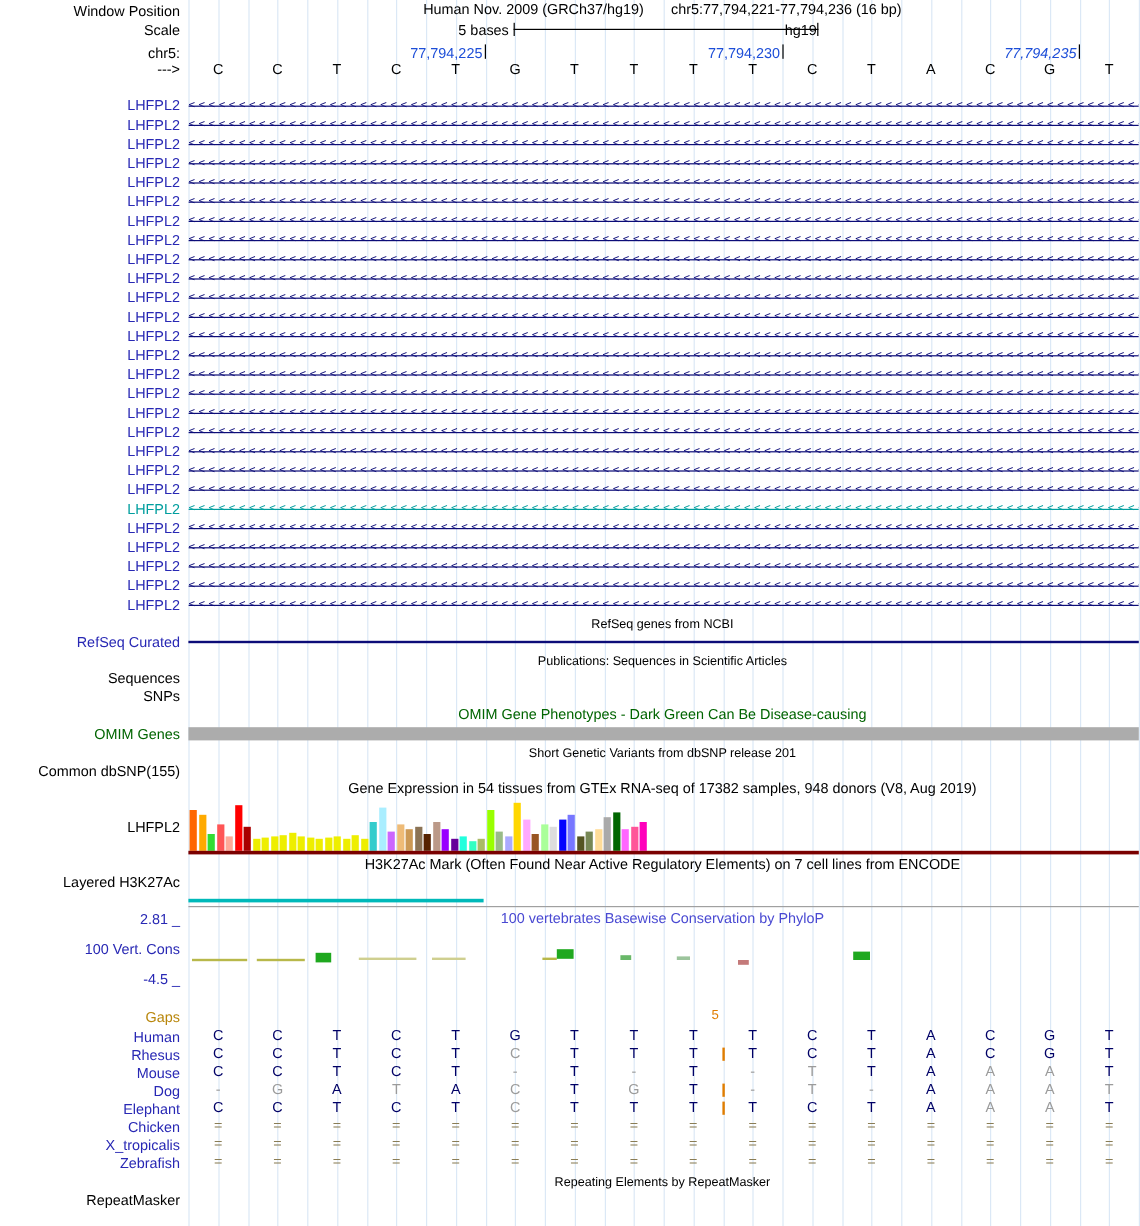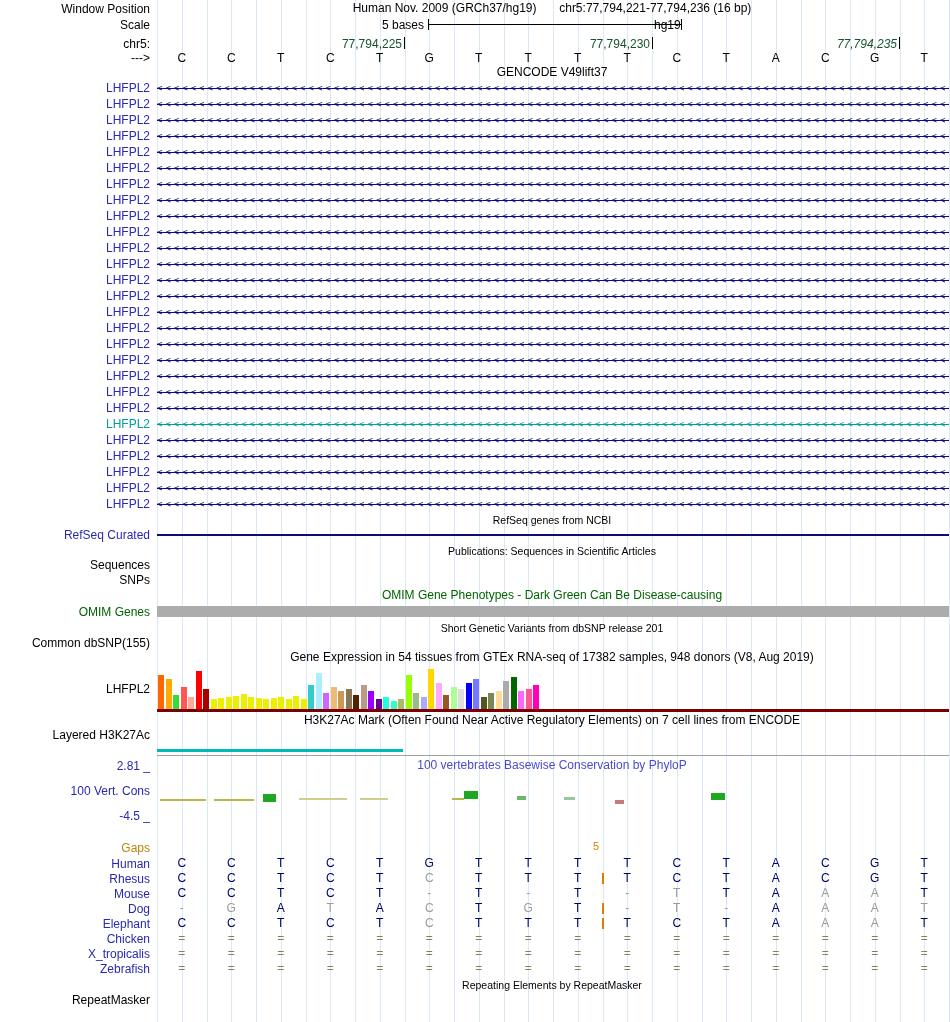--- a/index.html
+++ b/index.html
@@ -9,21 +9,21 @@
   .guide { position:absolute; top:0; bottom:0; width:1px; background:#dbe8f6; }
   .lbl { position:absolute; right:800px; font-size:12px; line-height:14px; white-space:nowrap; color:#000; }
   .lbl.blue { color:#2828b4; }
   .lbl.green { color:#006400; }
   .lbl.gold { color:#b8860b; }
   .hdr { position:absolute; left:157px; width:790px; text-align:center; font-size:12px; line-height:13px; color:#000; white-space:nowrap; }
   .hdr.small { font-size:10.5px; }
   .hdr.blue { color:#4949d2; }
   .hdr.green { color:#006400; }
   .base { position:absolute; transform:translateX(-50%); font-size:12px; color:#000; }
-  .coord { position:absolute; top:0; font-size:12px; color:#14532d; white-space:nowrap; }
+  .coord { position:absolute; top:0; font-size:12px; color:#1d4ed8; white-space:nowrap; }
   .tick { position:absolute; width:1px; height:12px; background:#000; }
   .gene-row { position:absolute; left:0; width:792px; height:16px; overflow:hidden; }
   .gene-line { position:absolute; top:8px; left:0; right:0; height:1px; }
   .gene-arrows { position:absolute; top:0; left:0; width:100%; height:16px; overflow:hidden;
                  font-family:"DejaVu Sans Mono","Liberation Mono",monospace; font-size:9px;
                  line-height:16px; letter-spacing:3px; white-space:nowrap; }
   .gene-lbl { position:absolute; right:800px; font-size:12px; line-height:14px; white-space:nowrap; }
   .bar { position:absolute; bottom:0; }
   .mark { position:absolute; }
   .mz-row { position:absolute; left:157px; width:792px; height:15px; }
@@ -107,21 +107,20 @@
       <span class="base" style="left: 577.75px;">T</span>
       <span class="base" style="left: 627.25px;">T</span>
       <span class="base" style="left: 676.75px;">C</span>
       <span class="base" style="left: 726.25px;">T</span>
       <span class="base" style="left: 775.75px;">A</span>
       <span class="base" style="left: 825.25px;">C</span>
       <span class="base" style="left: 874.75px;">G</span>
       <span class="base" style="left: 924.25px;">T</span>
     </div>
 
-  <div class="hdr" style="top:66px">GENCODE V49lift37</div>
   <div id="genes" style="position:absolute;top:80px;left:157px;width:792px;height:432px">
       <div class="gene-row" style="top: 0px;">
         <div class="gene-line" style="background: rgb(12, 12, 120);"></div>
         <div class="gene-arrows" style="color: rgb(12, 12, 120);">&lt;&lt;&lt;&lt;&lt;&lt;&lt;&lt;&lt;&lt;&lt;&lt;&lt;&lt;&lt;&lt;&lt;&lt;&lt;&lt;&lt;&lt;&lt;&lt;&lt;&lt;&lt;&lt;&lt;&lt;&lt;&lt;&lt;&lt;&lt;&lt;&lt;&lt;&lt;&lt;&lt;&lt;&lt;&lt;&lt;&lt;&lt;&lt;&lt;&lt;&lt;&lt;&lt;&lt;&lt;&lt;&lt;&lt;&lt;&lt;&lt;&lt;&lt;&lt;&lt;&lt;&lt;&lt;&lt;&lt;&lt;&lt;&lt;&lt;&lt;&lt;&lt;&lt;&lt;&lt;&lt;&lt;&lt;&lt;&lt;&lt;&lt;&lt;&lt;&lt;&lt;&lt;&lt;&lt;&lt;&lt;&lt;&lt;&lt;&lt;</div>
       </div>
       <div class="gene-row" style="top: 16px;">
         <div class="gene-line" style="background: rgb(12, 12, 120);"></div>
         <div class="gene-arrows" style="color: rgb(12, 12, 120);">&lt;&lt;&lt;&lt;&lt;&lt;&lt;&lt;&lt;&lt;&lt;&lt;&lt;&lt;&lt;&lt;&lt;&lt;&lt;&lt;&lt;&lt;&lt;&lt;&lt;&lt;&lt;&lt;&lt;&lt;&lt;&lt;&lt;&lt;&lt;&lt;&lt;&lt;&lt;&lt;&lt;&lt;&lt;&lt;&lt;&lt;&lt;&lt;&lt;&lt;&lt;&lt;&lt;&lt;&lt;&lt;&lt;&lt;&lt;&lt;&lt;&lt;&lt;&lt;&lt;&lt;&lt;&lt;&lt;&lt;&lt;&lt;&lt;&lt;&lt;&lt;&lt;&lt;&lt;&lt;&lt;&lt;&lt;&lt;&lt;&lt;&lt;&lt;&lt;&lt;&lt;&lt;&lt;&lt;&lt;&lt;&lt;&lt;&lt;&lt;</div>
       </div>
       <div class="gene-row" style="top: 32px;">

